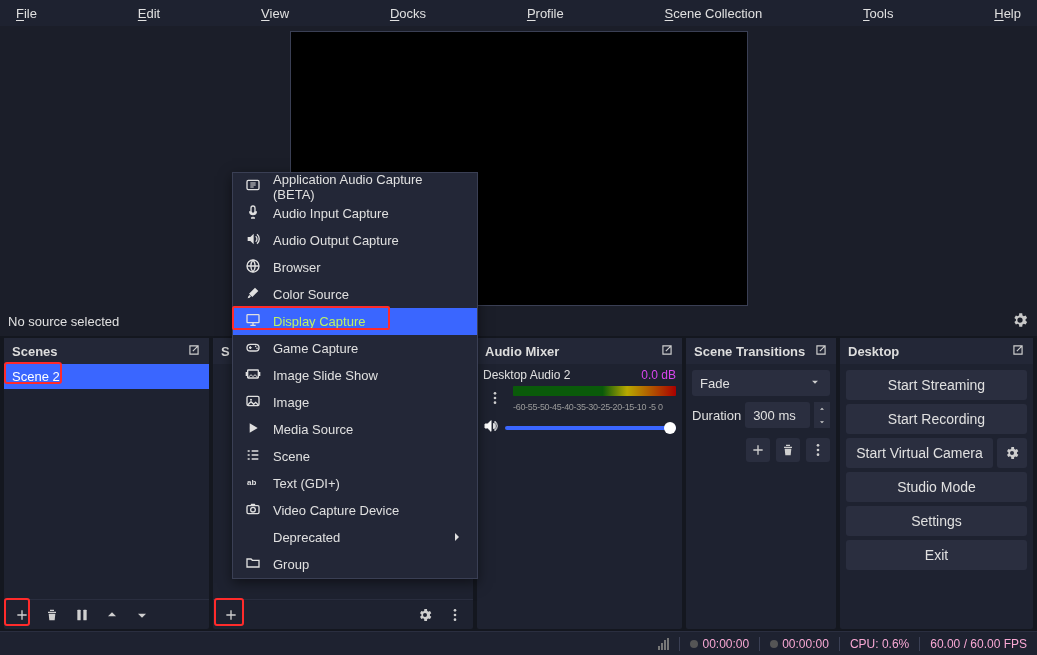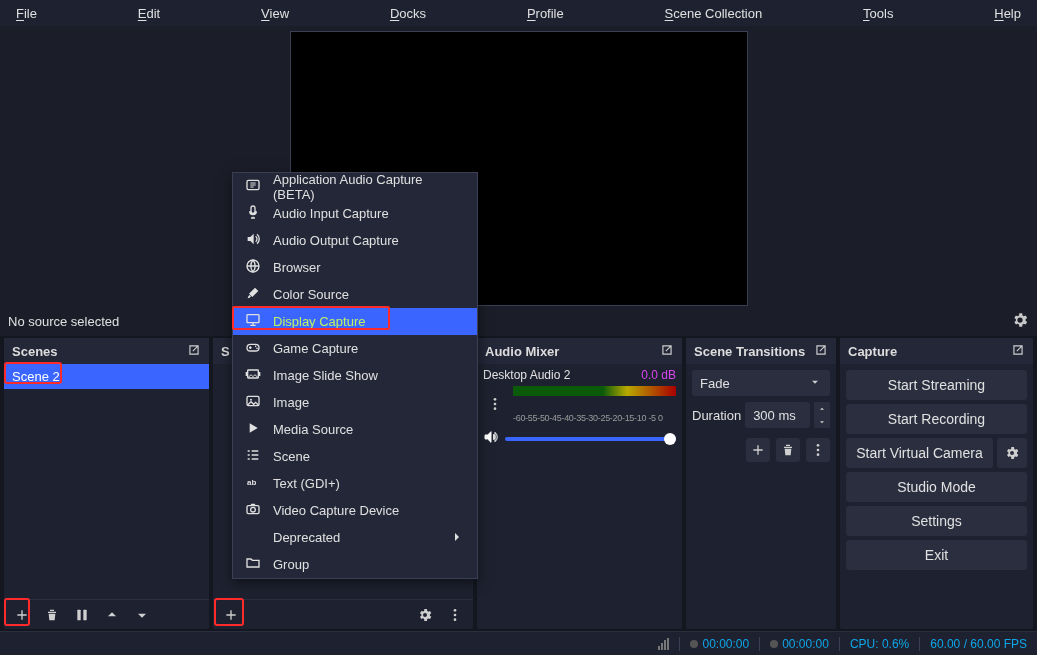--- a/index.html
+++ b/index.html
@@ -35,21 +35,21 @@
 .scene-item { background: #3a66ff; color: #fff; padding: 5px 8px; }
 
 .dock-toolbar { height: 30px; display: flex; align-items: center; gap: 6px; padding: 0 6px; border-top: 1px solid #2a2e3f; }
 .tool-btn { width: 24px; height: 24px; display: flex; align-items: center; justify-content: center; border-radius: 3px; cursor: pointer; }
 .tool-btn svg { width: 16px; height: 16px; fill: #cfcfcf; }
 
 
 .mixer-body { padding: 4px 6px; }
 .mixer-row-top { display: flex; justify-content: space-between; font-size: 12px; }
 .mixer-meter { height: 10px; background: linear-gradient(to right, #0a5a0a 0%, #0a5a0a 55%, #b8a900 70%, #a00 100%); margin-top: 2px; border-radius: 1px; }
-.mixer-ticks { font-size: 9px; color: #9a9a9a; letter-spacing: -0.3px; margin-top: 17px; white-space: nowrap; overflow: hidden; }
+.mixer-ticks { font-size: 9px; color: #9a9a9a; letter-spacing: -0.3px; margin-top: 6px; white-space: nowrap; overflow: hidden; }
 .mixer-slider-row { display: flex; align-items: center; gap: 6px; margin-top: 6px; }
 .mixer-slider { flex: 1; height: 4px; background: #3a66ff; border-radius: 2px; position: relative; }
 .mixer-slider-knob { position: absolute; right: 0; top: -4px; width: 12px; height: 12px; background: #fff; border-radius: 50%; }
 .db-label { color: #d946ef; font-size: 12px; }
 
 
 .trans-body { padding: 6px; display: flex; flex-direction: column; gap: 6px; }
 .combo { background: #2a2e3f; height: 26px; display: flex; align-items: center; padding: 0 8px; border-radius: 3px; cursor: pointer; }
 .combo .chev { margin-left: auto; }
 .dur-row { display: flex; align-items: center; gap: 4px; }
@@ -61,21 +61,21 @@
 .trans-tools { display: flex; gap: 6px; justify-content: flex-end; margin-top: 4px; }
 
 
 .controls-body { padding: 6px; display: flex; flex-direction: column; gap: 4px; }
 .ctrl-btn { background: #2a2e3f; height: 30px; display: flex; align-items: center; justify-content: center; border-radius: 3px; cursor: pointer; font-size: 14px; }
 .vc-row { display: flex; gap: 4px; }
 .vc-row .ctrl-btn { flex: 1; }
 .vc-gear { width: 30px; height: 30px; background: #2a2e3f; display: flex; align-items: center; justify-content: center; border-radius: 3px; cursor: pointer; }
 
 
-.statusbar { height: 24px; background: #1e2230; border-top: 1px solid #2a2e3f; display: flex; align-items: center; justify-content: flex-end; gap: 10px; padding: 0 10px; font-size: 12px; color: #0ea5e9; }
+.statusbar { height: 24px; background: #1e2230; border-top: 1px solid #2a2e3f; display: flex; align-items: center; justify-content: flex-end; gap: 10px; padding: 0 10px; font-size: 12px; color: #f9a8d4; }
 .statusbar .sep { width: 1px; height: 14px; background: #3a3f54; }
 .st-dot { width: 8px; height: 8px; border-radius: 50%; background: #555; display: inline-block; margin-right: 4px; }
 
 
 .context-menu { position: absolute; left: 232px; top: 172px; width: 246px; background: #232737; border: 1px solid #3a3f54; z-index: 100; box-shadow: 0 4px 12px rgba(0,0,0,.5); }
 .cm-item { display: flex; align-items: center; height: 27px; padding: 0 12px; gap: 12px; cursor: pointer; }
 .cm-item.selected { background: #3a66ff; color: #bef264; }
 .cm-item svg { width: 16px; height: 16px; fill: #e0e0e0; flex-shrink: 0; }
 .cm-item .sub { margin-left: auto; font-size: 11px; }
 
@@ -274,21 +274,21 @@
               <circle cx="12" cy="12" r="2"></circle>
               <circle cx="12" cy="19" r="2"></circle>
             </svg>
           </span>
       </div>
     </div>
   </div>
 
   <div class="dock controls-dock">
     <div class="dock-header">
-      <span>Capture</span>
+      <span>Desktop</span>
       <span class="pop"><svg viewBox="0 0 24 24">
             <path d="M4 4h10v2H6v12h12v-8h2v10H4zM14 4h6v6h-2V7.4l-7.3 7.3-1.4-1.4L16.6 6H14z"></path>
           </svg></span>
     </div>
     <div class="dock-body controls-body">
       <div class="ctrl-btn">Start Streaming</div>
       <div class="ctrl-btn">Start Recording</div>
       <div class="vc-row">
         <div class="ctrl-btn">Start Virtual Camera</div>
         <div class="vc-gear">

